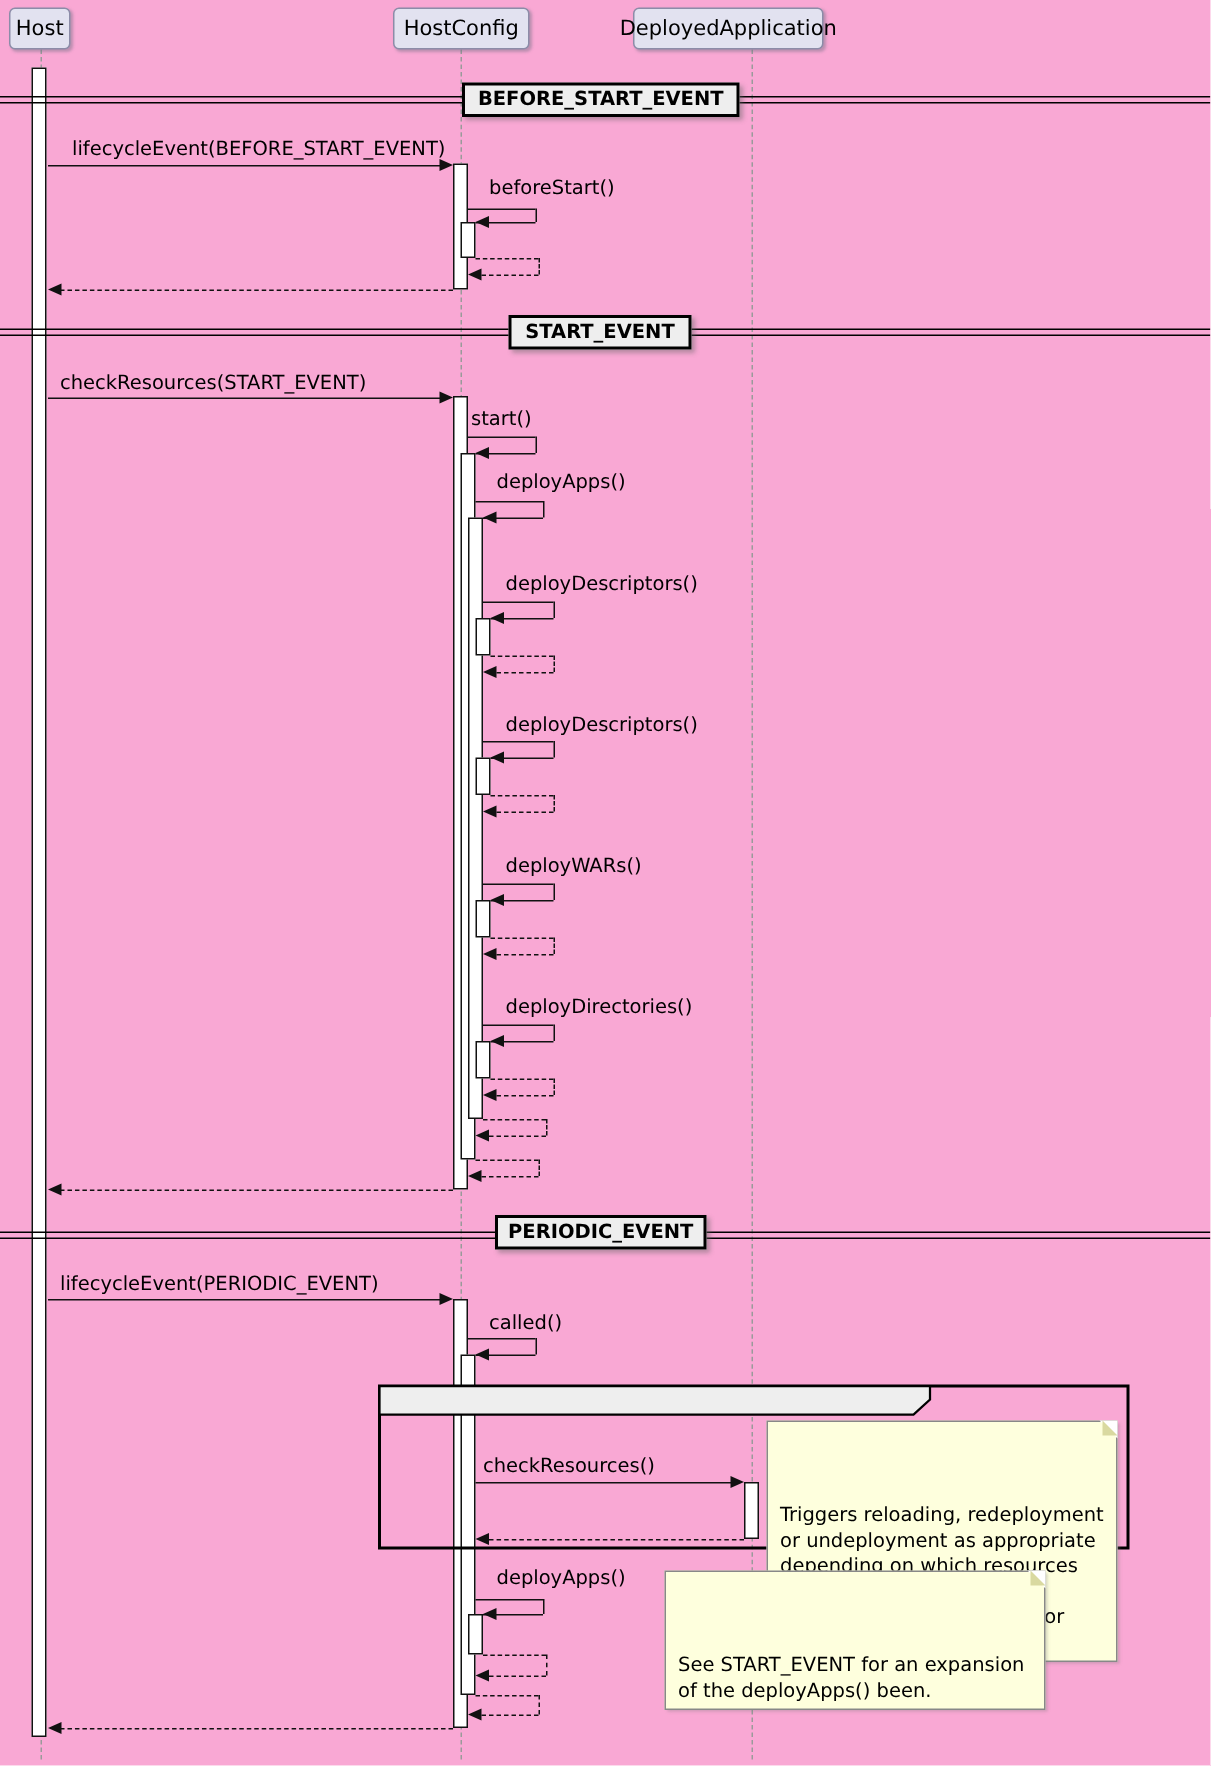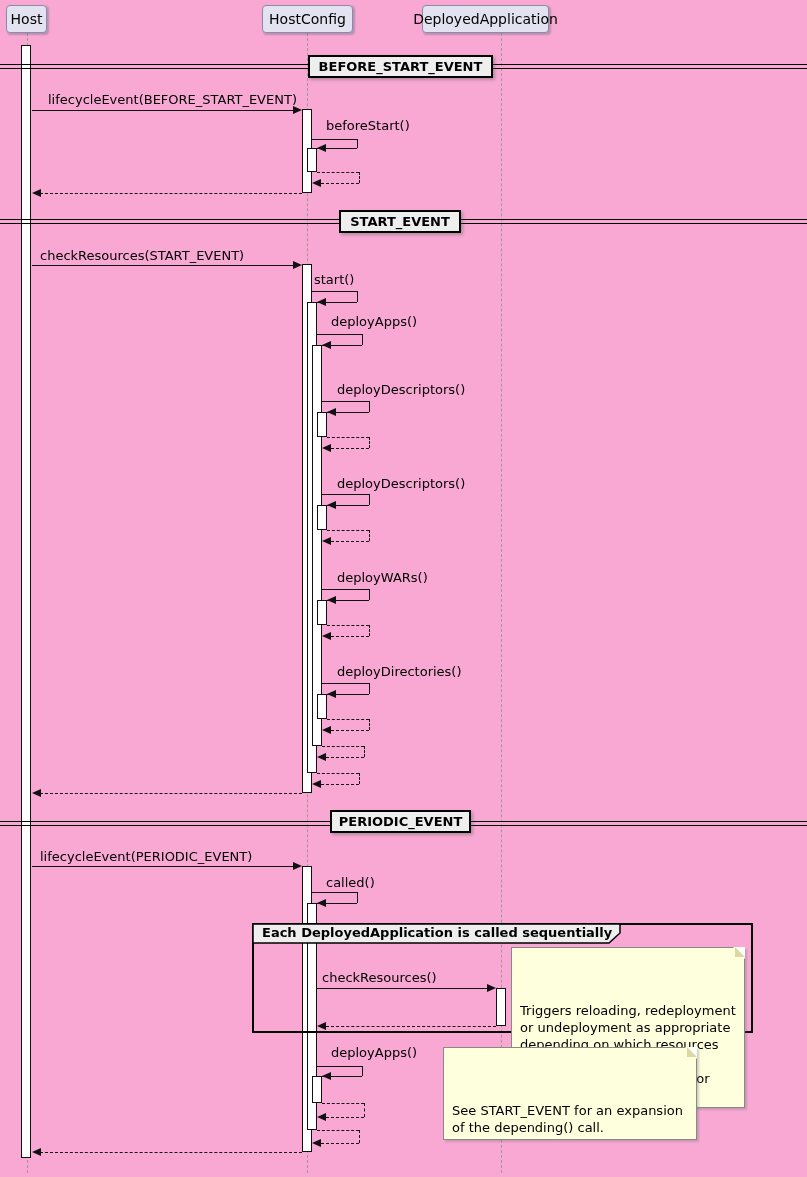--- a/index.html
+++ b/index.html
@@ -187,21 +187,20 @@
   <div class="h" style="left:312px;top:892px;width:45px"></div>
   <div class="v" style="left:357px;top:892px;height:11px"></div>
   <div class="h" style="left:317px;top:903px;width:40px"></div>
   <div class="arr-l" style="left:317px;top:899px"></div>
   <div class="bar" style="left:307px;top:903px;height:227px"></div>
 
   <div class="frame" style="left:252px;top:923px;width:501px;height:110px"></div>
   <svg class="frame-head" style="left:252px;top:923px" width="370" height="21">
     <path d="M1,1 H368 V10 L357,20 H1 Z" fill="#eeeeee" stroke="#000" stroke-width="1.5"></path>
   </svg>
-  <div class="frame-label" style="left:262px;top:925px">Each DeployedApplication is called sequentially</div>
 
   <div class="mlabel" style="left:322px;top:970px">checkResources()</div>
   <div class="h" style="left:317px;top:988px;width:171px"></div>
   <div class="arr-r" style="left:487px;top:984px"></div>
   <div class="bar" style="left:496px;top:988px;height:38px"></div>
 
   <div class="note" style="left:511px;top:947px;width:234px">
     <span class="fold-cut"></span>
     <span class="fold-flap"></span>
     <span>Triggers reloading, redeployment
@@ -217,21 +216,21 @@
   <div class="h" style="left:317px;top:1066px;width:45px"></div>
   <div class="v" style="left:362px;top:1066px;height:10px"></div>
   <div class="h" style="left:322px;top:1076px;width:40px"></div>
   <div class="arr-l" style="left:322px;top:1072px"></div>
   <div class="bar" style="left:312px;top:1076px;height:27px"></div>
 
   <div class="note" style="left:443px;top:1047px;width:254px">
     <span class="fold-cut"></span>
     <span class="fold-flap"></span>
     <span>See START_EVENT for an expansion
-of the depending() call.</span>
+of the deployApps() been.</span>
   </div>
 
   <div class="hd" style="left:322px;top:1103px;width:42px"></div>
   <div class="vd" style="left:364px;top:1103px;height:14px"></div>
   <div class="hd" style="left:321px;top:1117px;width:43px"></div>
   <div class="arr-l" style="left:317px;top:1113px"></div>
 
   <div class="hd" style="left:317px;top:1130px;width:42px"></div>
   <div class="vd" style="left:359px;top:1130px;height:13px"></div>
   <div class="hd" style="left:316px;top:1143px;width:43px"></div>

